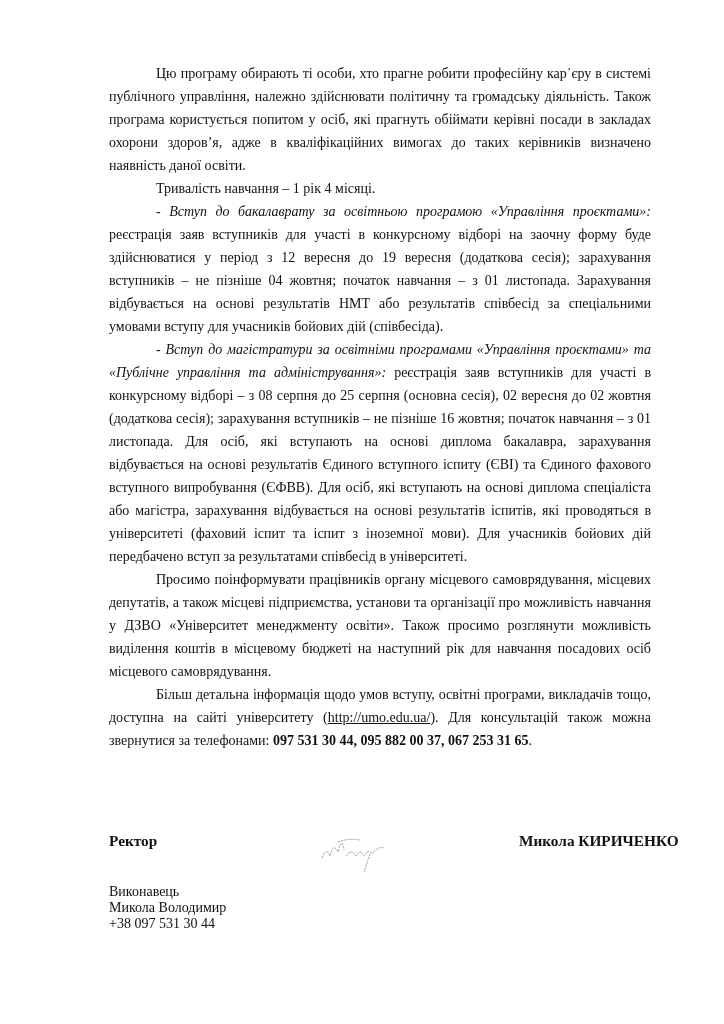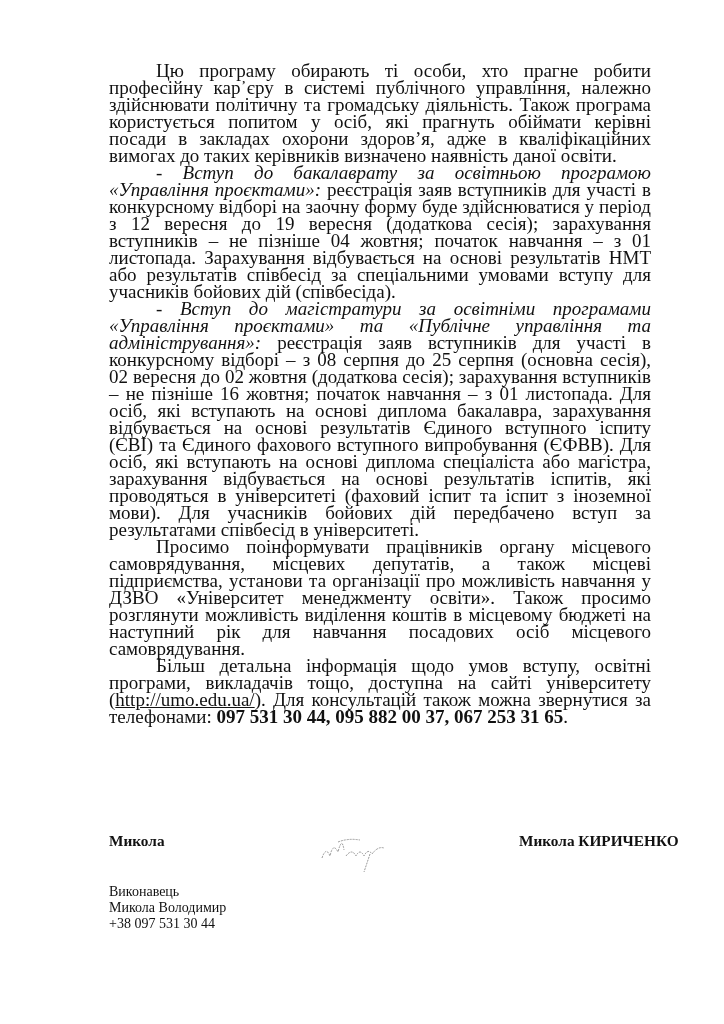--- a/index.html
+++ b/index.html
@@ -1,43 +1,44 @@
 <!DOCTYPE html>
 <html><head>
 <meta charset="utf-8">
 <style>
   html, body { margin: 0; padding: 0; background: #ffffff; }
   body { width: 724px; height: 1024px; position: relative; overflow: hidden;
          font-family: "Liberation Serif", serif; color: #111; }
-  .page { position: absolute; left: 109px; top: 62px; width: 542px; font-size: 19px; line-height: 17px; }
+  .page { position: absolute; left: 109px; top: 62px; width: 542px; font-size: 14px; line-height: 23px; }
   .p { text-align: justify; margin: 0; }
   .ind { text-indent: 47px; }
   .left { text-align: left; }
   .bi { font-weight: bold; font-style: italic; }
   .it { font-style: italic; }
   .b { font-weight: bold; }
   .link { text-decoration: underline; }
   .sign { position: absolute; top: 832px; font-size: 15.3px; font-weight: bold; }
   .sig-rektor { left: 109px; }
   .sig-name { left: 483px; margin-left: 36px; }
   .signature { position: absolute; left: 318px; top: 828px; width: 80px; height: 50px; }
   .exec { position: absolute; left: 109px; top: 884px; font-size: 14px; line-height: 16px; }
 </style>
 </head>
 <body>
 
 <div class="page">
   <p class="p ind">Цю програму обирають ті особи, хто прагне робити професійну кар᾽єру в системі публічного управління, належно здійснювати політичну та громадську діяльність. Також програма користується попитом у осіб, які прагнуть обіймати керівні посади в закладах охорони здоров’я, адже в кваліфікаційних вимогах до таких керівників визначено наявність даної освіти.</p>
+  <p class="p ind left">Тривалість навчання – 1 рік 4 місяці.</p>
   <p class="p ind"><span class="it">- Вступ до бакалаврату за освітньою програмою «Управління проєктами»:</span><span> реєстрація заяв вступників для участі в конкурсному відборі на заочну форму буде здійснюватися у період з 12 вересня до 19 вересня (додаткова сесія); зарахування вступників – не пізніше 04 жовтня; початок навчання – з 01 листопада. Зарахування відбувається на основі результатів НМТ або результатів співбесід за спеціальними умовами вступу для учасників бойових дій (співбесіда).</span></p>
   <p class="p ind"><span class="it">- Вступ до магістратури за освітніми програмами «Управління проєктами» та «Публічне управління та адміністрування»:</span><span> реєстрація заяв вступників для участі в конкурсному відборі – з 08 серпня до 25 серпня (основна сесія),  02 вересня до 02 жовтня (додаткова сесія); зарахування вступників – не пізніше 16 жовтня; початок навчання – з 01 листопада. Для осіб, які вступають на основі диплома бакалавра, зарахування відбувається на основі результатів Єдиного вступного іспиту (ЄВІ) та Єдиного фахового вступного випробування (ЄФВВ). Для осіб, які вступають на основі диплома спеціаліста або магістра, зарахування відбувається на основі результатів іспитів, які проводяться в університеті (фаховий іспит та іспит з іноземної мови). Для учасників бойових дій передбачено вступ за результатами співбесід в університеті.</span></p>
   <p class="p ind">Просимо поінформувати працівників органу місцевого самоврядування, місцевих депутатів, а також місцеві підприємства, установи та організації про  можливість навчання у ДЗВО «Університет менеджменту освіти». Також просимо розглянути можливість виділення коштів в місцевому бюджеті на наступний рік для навчання посадових осіб місцевого самоврядування.</p>
   <p class="p ind"><span>Більш детальна інформація щодо умов вступу, освітні програми, викладачів тощо, доступна на сайті університету (</span><span class="link">http://umo.edu.ua/</span><span>). Для консультацій також можна звернутися за телефонами: </span><span class="b">097 531 30 44, 095 882 00 37,   067 253 31 65</span><span>.</span></p>
 </div>
 
-<div class="sign sig-rektor">Микола</div>
+<div class="sign sig-rektor">Ректор</div>
 <svg class="signature" viewBox="0 0 80 50">
   <path d="M4 30 q4 -12 8 -2 q3 -14 8 -4 q4 -16 6 -2 M20 14 q10 -4 22 -2 M28 28 q6 -8 10 0 q4 -8 8 0 q4 -8 8 -2 q6 -8 12 -6 M52 26 l-6 18" fill="none" stroke="#9a9a9a" stroke-width="1" stroke-dasharray="2 1"></path>
 </svg>
 <div class="sign sig-name">Микола КИРИЧЕНКО</div>
 
 <div class="exec">
   <div>Виконавець</div>
   <div>Микола Володимир</div>
   <div>+38 097 531 30 44</div>
 </div>

